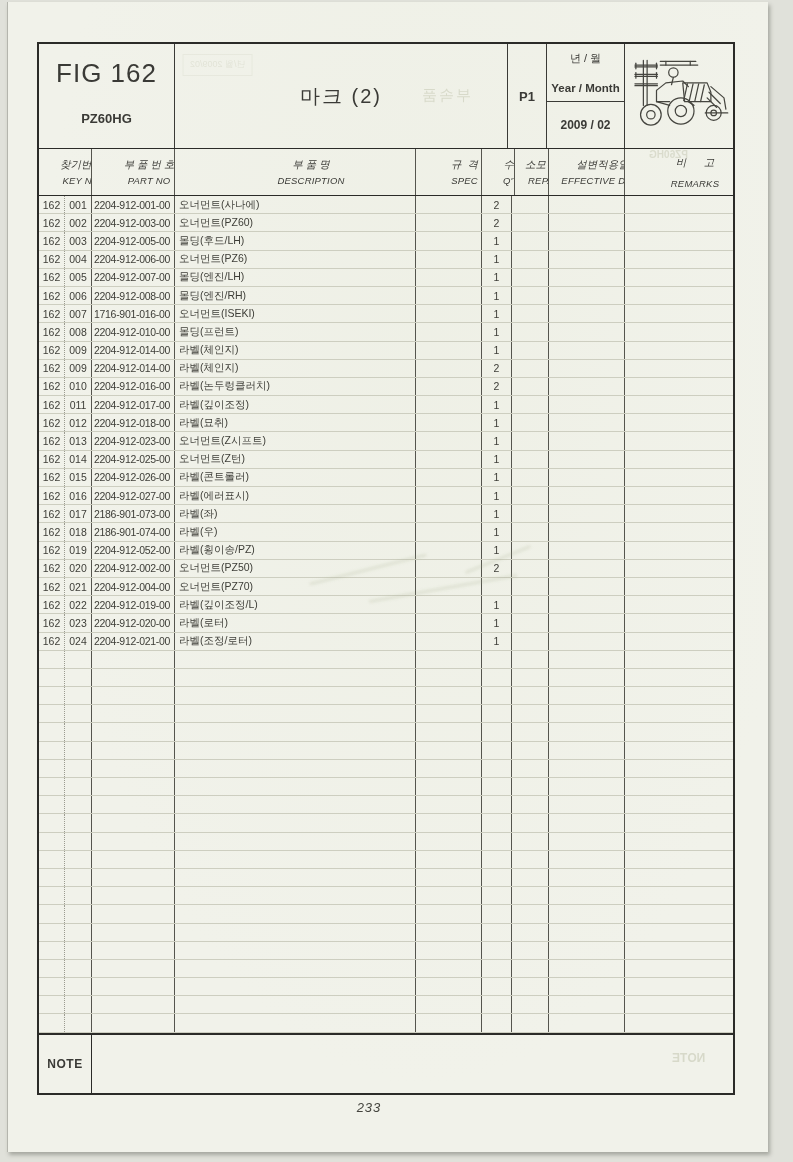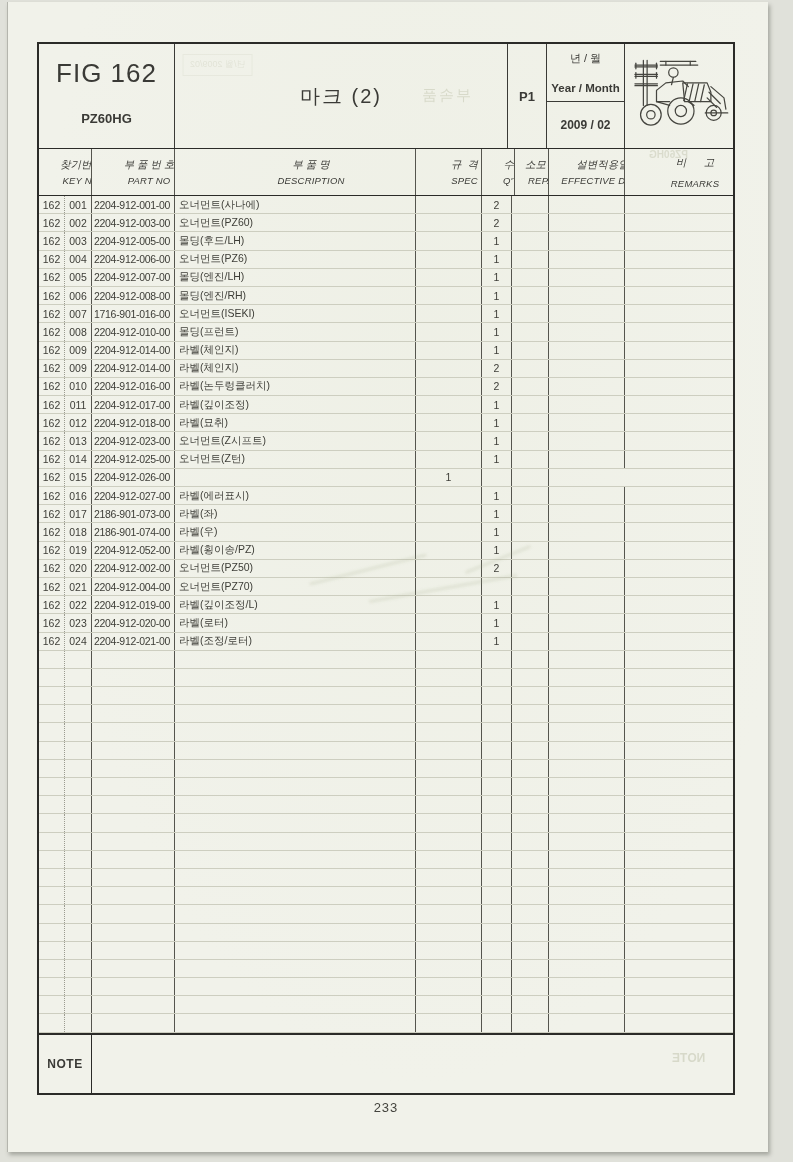--- a/index.html
+++ b/index.html
@@ -40,21 +40,21 @@
   .c-key{justify-content:center;}
   .c-part{padding-left:2px;letter-spacing:-0.3px;}
   .c-desc{padding-left:4px;}
   .c-qty{justify-content:center;}
   
   .note-row{display:flex;height:58px;border-top:2px solid #2b2b28;}
   .note-label{width:53px;border-right:1px solid #2b2b28;box-sizing:border-box;display:flex;align-items:center;justify-content:center;
     font-size:12px;font-weight:bold;letter-spacing:.5px;color:#3a3a36;}
   .note-area{flex:1;position:relative;}
   
-  .page-number{position:absolute;left:29px;top:1098px;width:698px;text-align:center;font-size:13px;letter-spacing:1px;color:#44443e;}
+  .page-number{position:absolute;left:12px;top:1098px;width:698px;text-align:center;font-size:13px;letter-spacing:1px;color:#44443e;font-style:italic;}
   
   .ghost{position:absolute;transform:scaleX(-1);color:#a2a687;filter:blur(.7px);pointer-events:none;}
   .g-word{right:36px;top:42px;font-size:15px;opacity:.30;letter-spacing:2px;}
   .g-box{left:8px;top:10px;font-size:9px;opacity:.18;border:1px solid rgba(140,145,110,.5);padding:3px 6px;line-height:1.5;text-align:center;}
   .g-model{left:24px;bottom:-12px;font-size:10px;font-weight:bold;opacity:.28;}
   .g-note{right:28px;top:16px;font-size:12px;font-weight:bold;opacity:.32;}
   .smudge{position:absolute;height:0;border-top:3px solid rgba(165,170,135,.22);filter:blur(1.4px);pointer-events:none;}
   .sm1{left:300px;top:566px;width:120px;transform:rotate(-14deg);}
   .sm2{left:360px;top:585px;width:150px;transform:rotate(-10deg);}
   .sm3{left:455px;top:556px;width:70px;transform:rotate(-22deg);}
@@ -328,20 +328,21 @@
     <div class="c-spec"></div>
     <div class="c-qty">1</div>
     <div class="c-rep"></div>
     <div class="c-eff"></div>
     <div class="c-rem"></div>
   </div>
           <div class="row">
     <div class="c-fig">162</div>
     <div class="c-key">015</div>
     <div class="c-part">2204-912-026-00</div>
+    <div class="c-desc">라벨(콘트롤러)</div>
     <div class="c-spec"></div>
     <div class="c-qty">1</div>
     <div class="c-rep"></div>
     <div class="c-eff"></div>
     <div class="c-rem"></div>
   </div>
           <div class="row">
     <div class="c-fig">162</div>
     <div class="c-key">016</div>
     <div class="c-part">2204-912-027-00</div>

